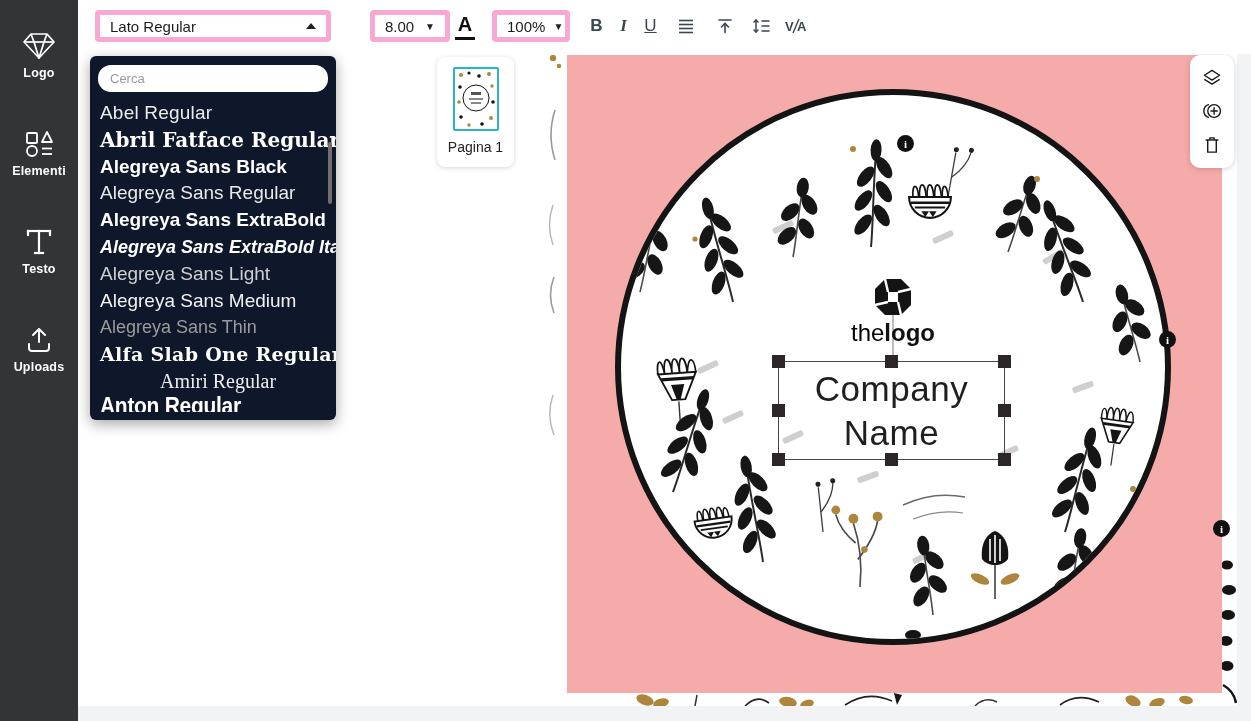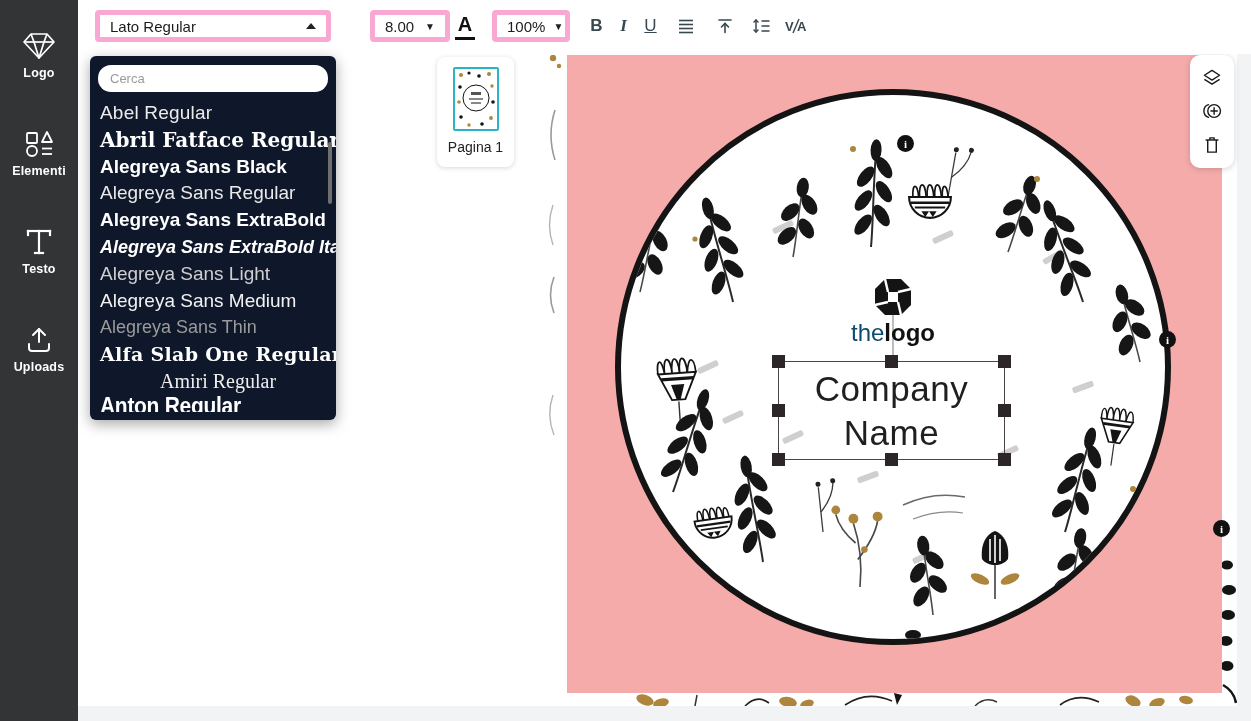--- a/index.html
+++ b/index.html
@@ -66,21 +66,21 @@
   
   .pattern-square { position:absolute; left:545px; top:55px; width:692px; height:651px; background:#fff; z-index:1; }
   .canvas { position:absolute; left:567px; top:55px; width:655px; height:638px; background:#f6abab; z-index:2; }
   .wreath { position:absolute; left:613px; top:87px; width:560px; height:560px; z-index:3; }
   .gray-right { position:absolute; left:1237px; top:54px; width:14px; height:667px; background:#f1f3f4; z-index:6; }
   .gray-bottom { position:absolute; left:78px; top:706px; width:1173px; height:15px; background:#f1f3f4; z-index:6; }
 
   .logo-group { position:absolute; left:793px; top:276px; width:200px; text-align:center; z-index:4; cursor:pointer; }
   .logo-mark { display:block; margin:0 auto; }
   .logo-text { font-size:24px; margin-top:1px; }
-  .logo-the { color:#0c4a6e; font-weight:400; }
+  .logo-the { color:#000000; font-weight:400; }
   .logo-logo { color:#111; font-weight:800; }
 
   .selection { position:absolute; left:778px; top:361px; width:227px; height:99px; border:1.5px solid #4a4444; z-index:5; cursor:move; }
   .sel-text { width:100%; height:100%; display:flex; flex-direction:column; align-items:center; justify-content:center; }
   .sel-line { font-size:35px; color:#1f1f1f; line-height:44px; letter-spacing:.5px; }
   .handle { position:absolute; width:13px; height:13px; background:#2d2628; z-index:6; }
   .h-tl { left:-7px; top:-7px; } .h-tc { left:calc(50% - 6.5px); top:-7px; } .h-tr { right:-7px; top:-7px; }
   .h-ml { left:-7px; top:calc(50% - 6.5px); } .h-mr { right:-7px; top:calc(50% - 6.5px); }
   .h-bl { left:-7px; bottom:-7px; } .h-bc { left:calc(50% - 6.5px); bottom:-7px; } .h-br { right:-7px; bottom:-7px; }
 

